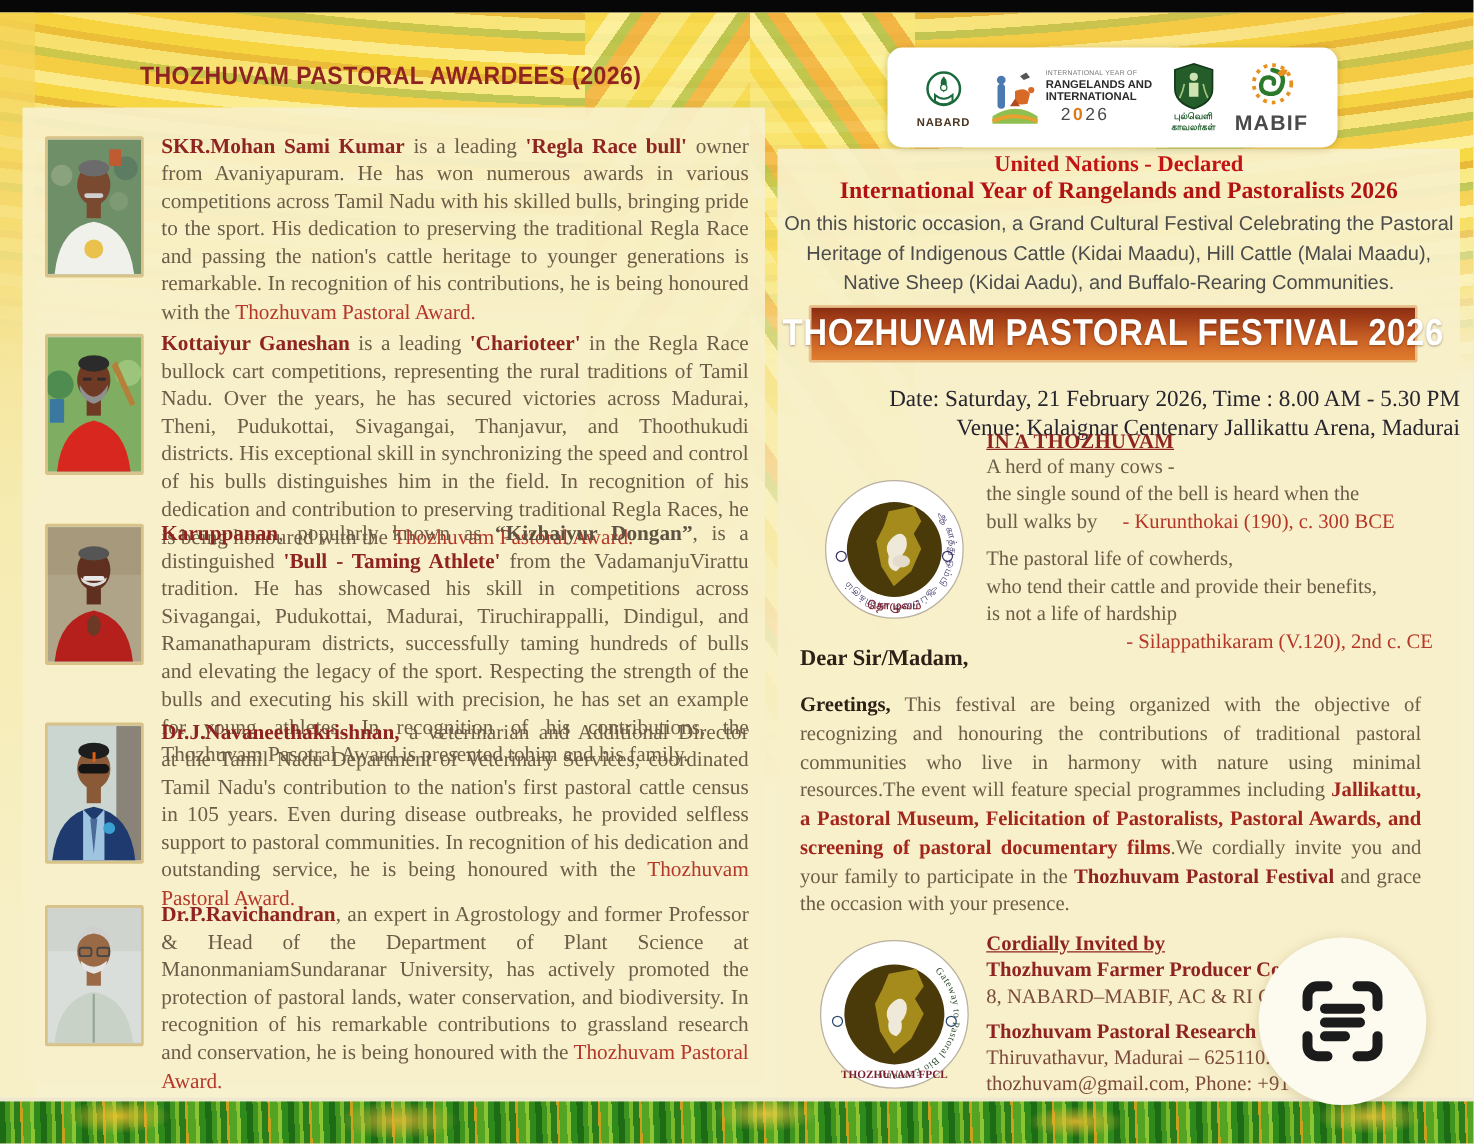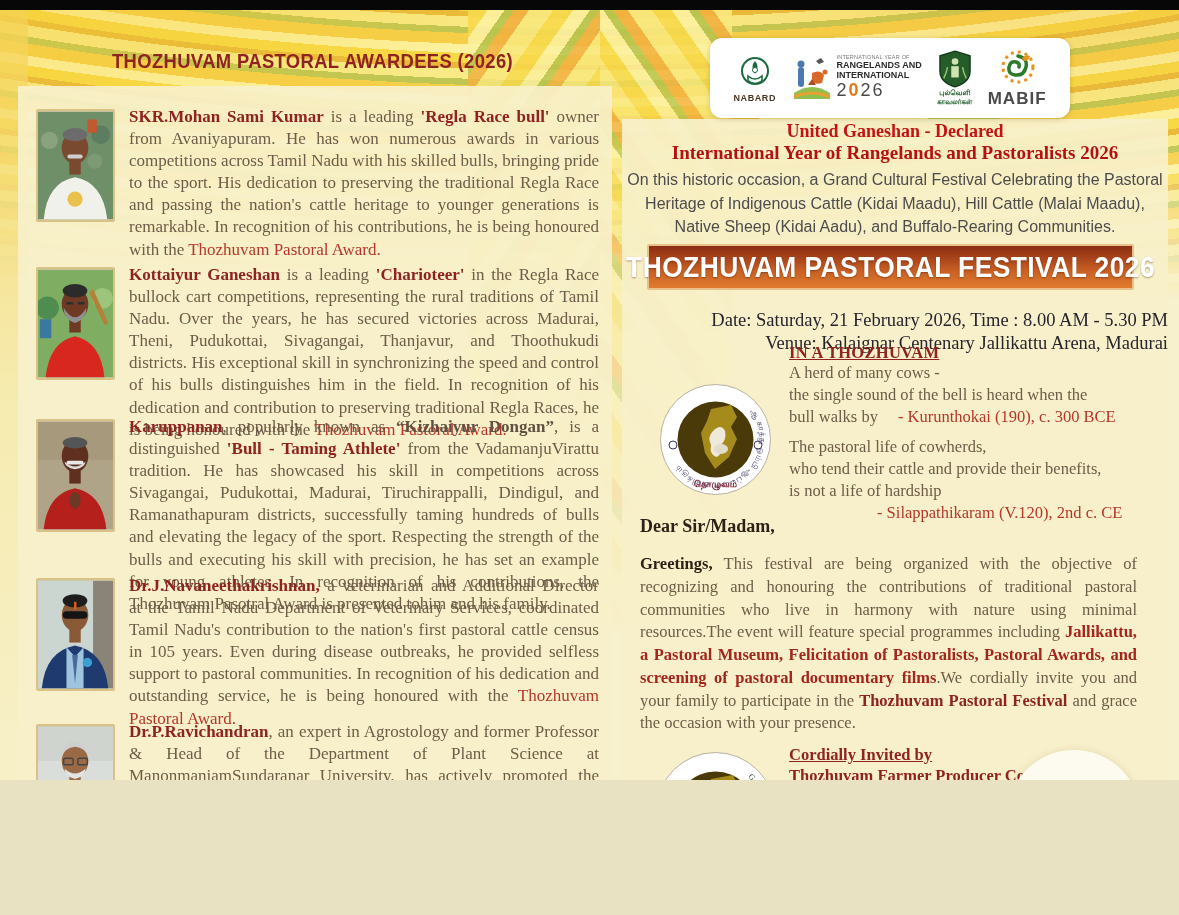--- a/index.html
+++ b/index.html
@@ -1,21 +1,21 @@
 <!DOCTYPE html>
 <html><head>
 <meta charset="utf-8">
 <style>
   :root{
     --maroon:#8e2321; --red:#b5372a; --redbold:#a3261d; --body:#6d5c48;
     --dark:#2e2017; --redhead:#c31414; --cream:#f7f0c9;
   }
   *{margin:0;padding:0;box-sizing:border-box;}
   html,body{background:#e9e2c2;}
-  .page{position:relative;width:1179px;height:780px;overflow:hidden;
+  .page{position:relative;width:1179px;height:915px;overflow:hidden;
     background:#f8f1cd;font-family:"Liberation Serif",serif;}
   
   .bg-black-bar{position:absolute;left:0;top:0;width:100%;height:10px;background:#070707;}
   .bg-arcs{position:absolute;left:0;top:10px;width:100%;height:290px;
     background:
       radial-gradient(ellipse 70% 160% at 8% -60%, rgba(244,200,50,.85), rgba(244,200,50,0) 65%),
       radial-gradient(ellipse 70% 160% at 92% -60%, rgba(240,185,55,.8), rgba(240,185,55,0) 65%),
       repeating-radial-gradient(ellipse 150% 210% at 50% -130%,
         #fdf2a0 0 26px,#f7d945 26px 54px,#e9b93a 54px 70px,
         #f9ea86 70px 100px,#bfc653 100px 118px,#f6cf48 118px 150px);
@@ -54,21 +54,21 @@
   .logos-box{position:absolute;left:710px;top:38px;width:360px;height:80px;background:#fff;
     border-radius:12px;box-shadow:0 1px 5px rgba(90,70,20,.25);
     display:flex;align-items:center;justify-content:space-evenly;padding:4px 8px;}
   .logo-cell{display:flex;flex-direction:column;align-items:center;justify-content:center;gap:1px;}
   .logo-caption{font-family:"Liberation Sans",sans-serif;font-weight:700;font-size:9px;
     letter-spacing:.6px;color:#4a3520;}
   .iyrp{flex-direction:row;gap:5px;align-items:center;}
   .iyrp-text{display:flex;flex-direction:column;line-height:1.08;font-family:"Liberation Sans",sans-serif;}
   .iyrp-l1{font-size:5.5px;color:#777;letter-spacing:.2px;}
   .iyrp-l2,.iyrp-l3{font-size:9px;font-weight:700;color:#2b2b2b;}
-  .iyrp-year{font-size:18px;letter-spacing:2px;color:#4a4a4a;margin-top:1px;}
+  .iyrp-year{font-size:14px;letter-spacing:2px;color:#4a4a4a;margin-top:1px;margin-left:12px;}
   .iyrp-year .o{color:#e07818;font-weight:700;}
   .tamil-cap{font-size:7px;color:#1d5c2a;line-height:1.15;text-align:center;font-weight:700;}
   .mabif-label{font-family:"Liberation Sans",sans-serif;font-weight:700;font-size:17px;color:#4a4a4a;letter-spacing:1px;}
   .un1{position:absolute;left:622px;top:121px;width:546px;text-align:center;
     font-weight:700;font-size:18px;color:var(--redhead);}
   .un2{position:absolute;left:622px;top:142px;width:546px;text-align:center;
     font-weight:700;font-size:19px;color:#b31212;}
   .un-intro{position:absolute;left:625px;top:168px;width:540px;text-align:center;
     font-family:"Liberation Sans",sans-serif;font-size:16px;line-height:1.48;color:#4c4c4c;}
   .banner{position:absolute;left:647px;top:244px;width:487px;height:46px;
@@ -81,21 +81,21 @@
   .inathozh{position:absolute;left:789px;top:343px;font-weight:700;font-size:16.5px;
     color:var(--maroon);text-decoration:underline;letter-spacing:.3px;}
   .seal{position:absolute;border-radius:50%;}
   .seal svg{display:block;width:100%;height:100%;}
   .seal1{left:659px;top:383px;width:113px;height:113px;}
   .seal2{left:655px;top:751px;width:121px;height:121px;}
   .poem{position:absolute;left:789px;width:378px;font-size:16.5px;line-height:1.33;color:var(--body);}
   .poem1{top:362px;} .poem2{top:436px;}
   .attr{color:var(--red);}
   .attr-inline{margin-left:20px;}
-  .attr-block{margin-left:88px;}
+  .attr-block{margin-left:112px;}
   .salutation{position:absolute;left:640px;top:516px;font-weight:700;font-size:18px;color:var(--dark);}
   .greeting{position:absolute;left:640px;top:553px;width:497px;font-size:16.5px;
     line-height:1.38;text-align:justify;color:var(--body);}
   .invite-text{position:absolute;left:789px;top:745px;width:392px;font-size:16.5px;line-height:1.27;}
   .invite-heading{font-weight:700;color:var(--maroon);text-decoration:underline;}
   .invite-org{font-weight:700;color:var(--maroon);}
   .invite-addr{color:#7c4a3c;}
   .invite-gap{height:7px;}
   
   .grass{position:absolute;left:0;top:878px;width:1179px;height:37px;border-top:3px solid #eee8cf;
@@ -263,21 +263,21 @@
     <div class="logo-cell">
       <svg width="42" height="40" viewBox="0 0 42 40">
           <circle cx="22" cy="19" r="15" fill="none" stroke="#e8921e" stroke-width="3" stroke-dasharray="3 4"></circle>
           <path d="M22,8 q10,2 8,11 q-2,9 -11,8 q-7,-1 -6,-8 q1,-6 7,-5 q4,1 3,5" fill="none" stroke="#2d7a2d" stroke-width="3.5" stroke-linecap="round"></path>
           <path d="M26,10 q4,-4 8,-2 q-1,5 -6,5 z" fill="#e8921e"></path>
         </svg>
       <span class="mabif-label">MABIF</span>
     </div>
   </div>
 
-  <div class="un1">United Ganeshan - Declared</div>
+  <div class="un1">United Nations - Declared</div>
   <div class="un2">International Year of Rangelands and Pastoralists 2026</div>
   <p class="un-intro">On this historic occasion, a Grand Cultural Festival Celebrating the Pastoral Heritage of Indigenous Cattle (Kidai Maadu), Hill Cattle (Malai Maadu), Native Sheep (Kidai Aadu), and Buffalo-Rearing Communities.</p>
 
   <div class="banner">
     <span>THOZHUVAM PASTORAL FESTIVAL 2026</span>
   </div>
 
   <div class="sched sched-date">Date: Saturday, 21 February 2026, Time : 8.00 AM - 5.30 PM</div>
   <div class="sched sched-venue">Venue: Kalaignar Centenary Jallikattu Arena, Madurai</div>
 

